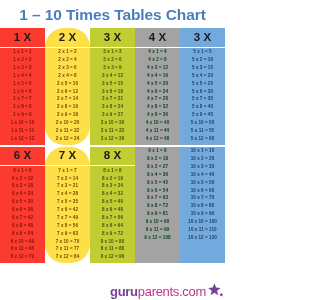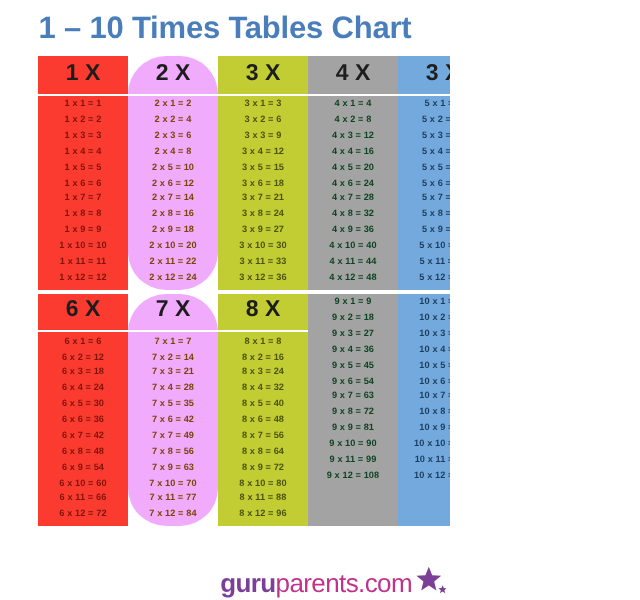--- a/index.html
+++ b/index.html
@@ -33,21 +33,20 @@
     padding-bottom: 4px;
     white-space: nowrap;
   }
 
   
   .block {
     display: flex;
     flex-direction: row;
     width: 225px;
     gap: 0px;
-    margin-left: 19px;
   }
   .block.first { margin-bottom: 2px; }
 
   .col {
     flex: 1 1 0;
     display: flex;
     flex-direction: column;
     min-width: 0;
   }
 
@@ -74,21 +73,21 @@
     color: #2a2a2a;
     text-align: center;
     line-height: 1;
     padding: 1.65px 0;
     white-space: nowrap;
     letter-spacing: 0.05px;
   }
 
   
   .c-red    { background: #fb3b30; }
-  .c-orange { background: #f0abfc; border-radius: 19px; }
+  .c-orange { background: #fde047; border-radius: 19px; }
   .c-lime   { background: #c2cc33; }
   .c-green  { background: #a3a3a3; }
   .c-blue   { background: #73a9dd; }
 
   .c-red    .cell { color: #7d1408; }
   .c-orange .cell { color: #7a4405; }
   .c-lime   .cell { color: #4d5210; }
   .c-green  .cell { color: #0d4420; }
   .c-blue   .cell { color: #1d3c5e; }
 

